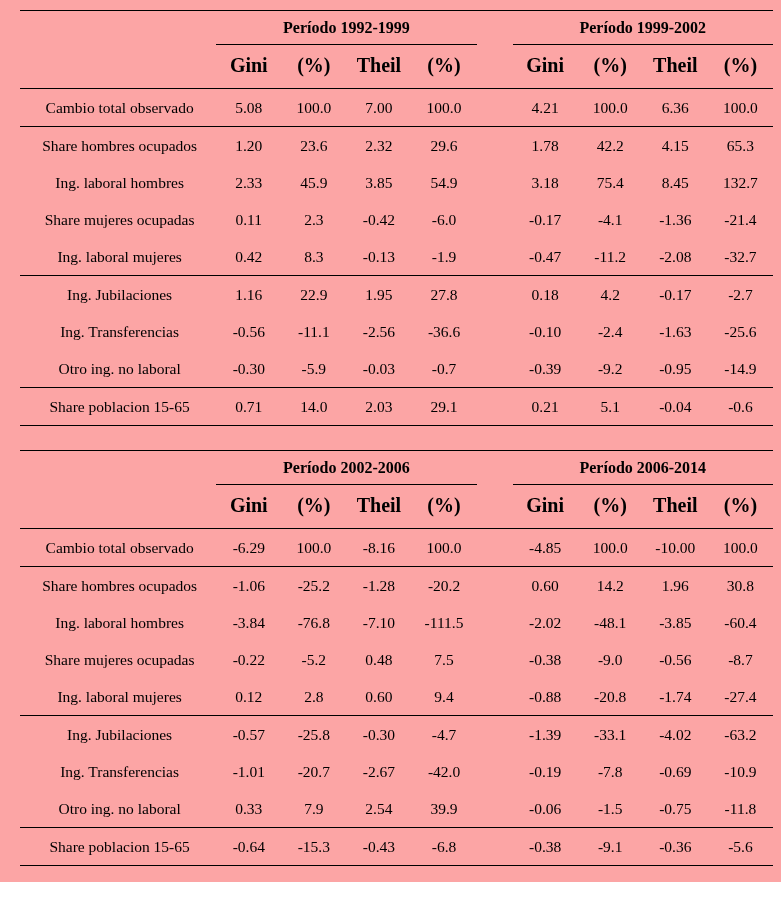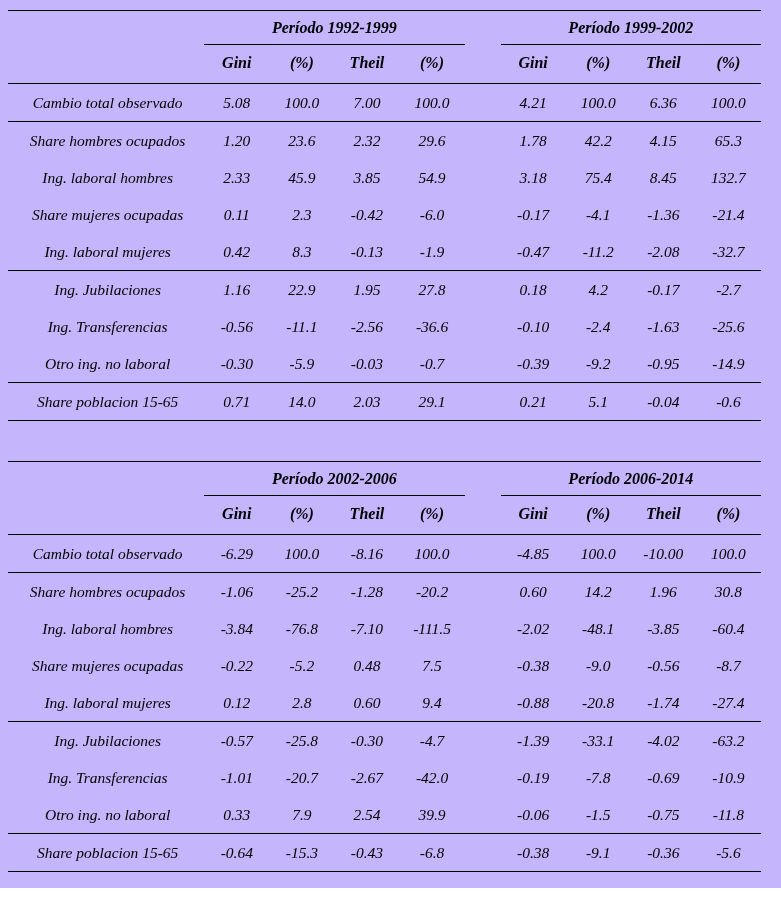--- a/index.html
+++ b/index.html
@@ -5,26 +5,25 @@
   html, body {
     margin: 0;
     padding: 0;
     background: #ffffff;
     color: #000000;
     font-family: "Liberation Serif", "DejaVu Serif", serif;
   }
   .page {
     width: 781px;
     box-sizing: border-box;
-    padding: 10px 12px 16px 8px;
-    background: #c4b5fd;
-    font-style: italic;
+    padding: 10px 12px 16px 20px;
+    background: #fca5a5;
   }
   .table-block { margin: 0; }
-  .table-block + .table-block { margin-top: 40px; }
+  .table-block + .table-block { margin-top: 24px; }
 
   table.ptable {
     border-collapse: collapse;
     table-layout: fixed;
     width: 753px;
     border-top: 1.5px solid #000;
   }
   col.c-label { width: 196px; }
   col.c-num   { width: 65px; }
   col.c-gap   { width: 36px; }
@@ -33,21 +32,21 @@
     font-weight: bold;
     font-size: 16px;
     text-align: center;
     padding: 8px 0 7px 0;
     white-space: nowrap;
   }
   .period-row th.period { border-bottom: 1px solid #000; }
 
   .colhead-row th {
     font-weight: bold;
-    font-size: 16px;
+    font-size: 20px;
     text-align: center;
     padding: 9px 0 11px 0;
     border-bottom: 1.5px solid #000;
     white-space: nowrap;
   }
   .colhead-row th.label-col { text-align: left; }
 
   tbody td {
     font-size: 15.5px;
     padding: 9.5px 0 9.5px 0;

